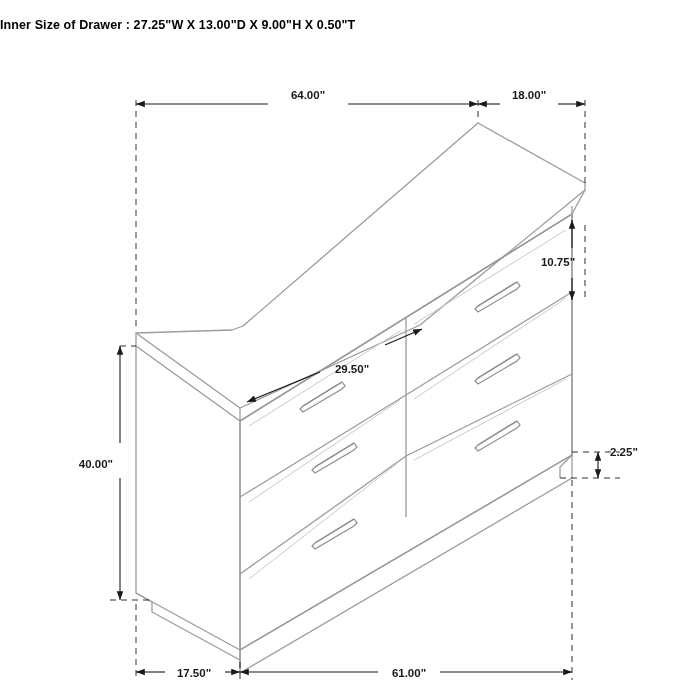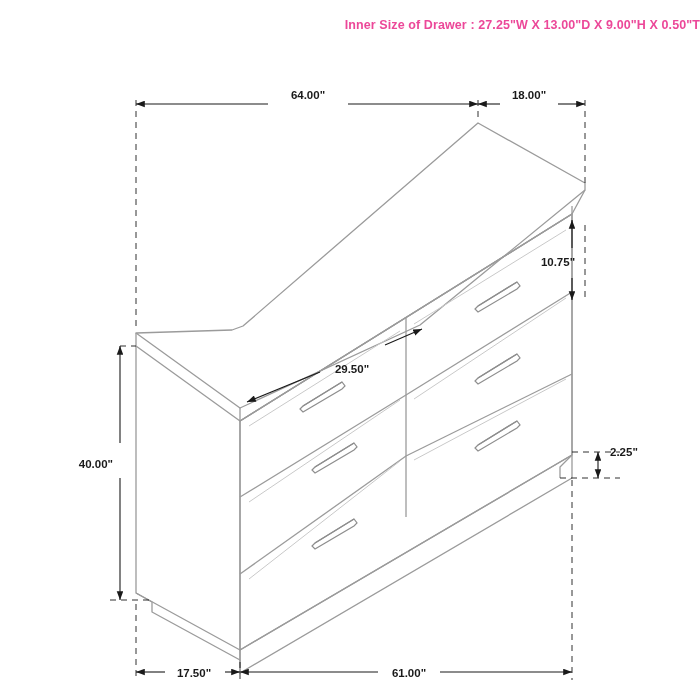--- a/index.html
+++ b/index.html
@@ -18,25 +18,25 @@
   #page {
     position: relative;
     width: 700px;
     height: 700px;
   }
   #title {
     position: absolute;
     top: 18px;
     left: 0;
     width: 700px;
-    text-align: right;
+    text-align: left;
     font-size: 12.5px;
     font-weight: bold;
     letter-spacing: 0.1px;
-    color: #ec4899;
+    color: #000000;
   }
   svg#drawing {
     position: absolute;
     top: 0;
     left: 0;
     width: 700px;
     height: 700px;
   }
   .dim-text {
     font-family: "Liberation Sans", sans-serif;

